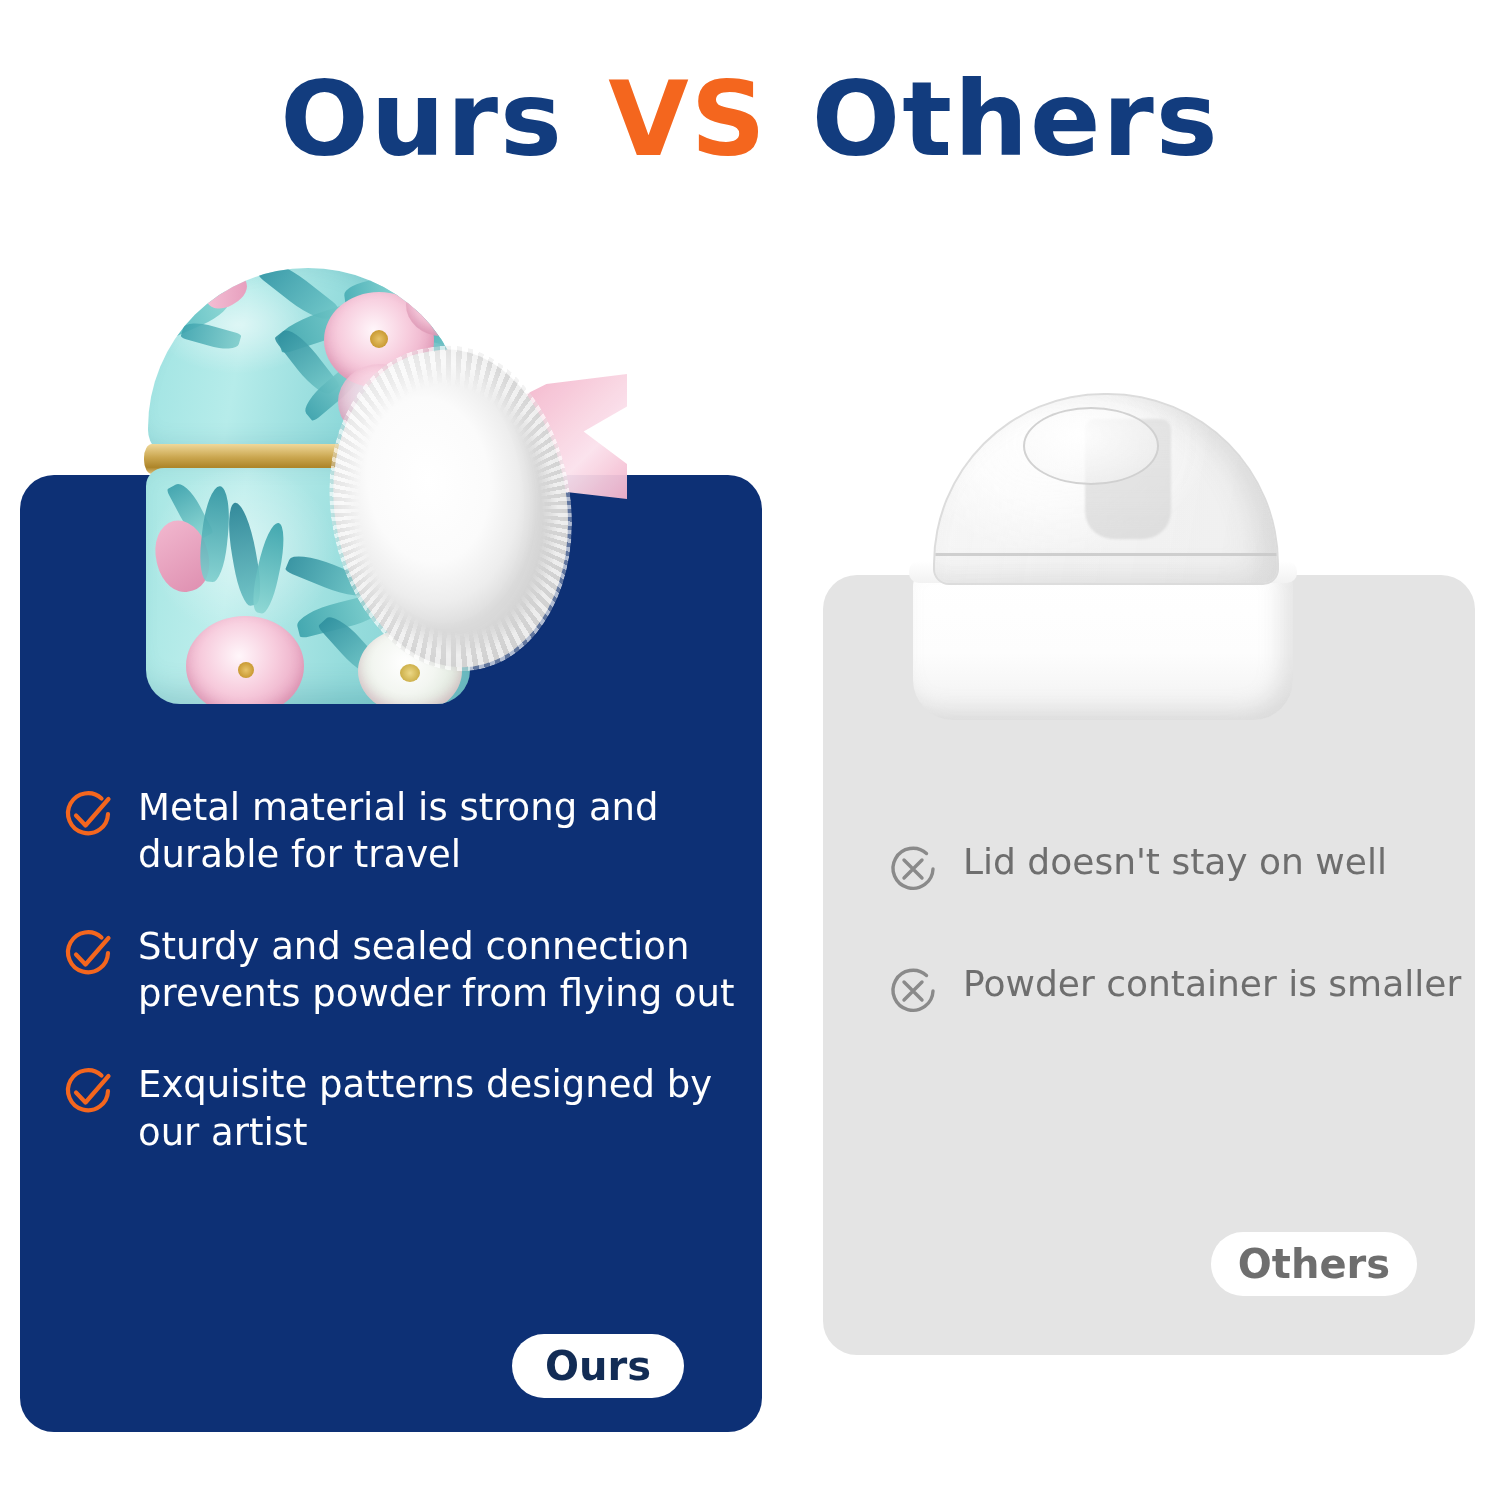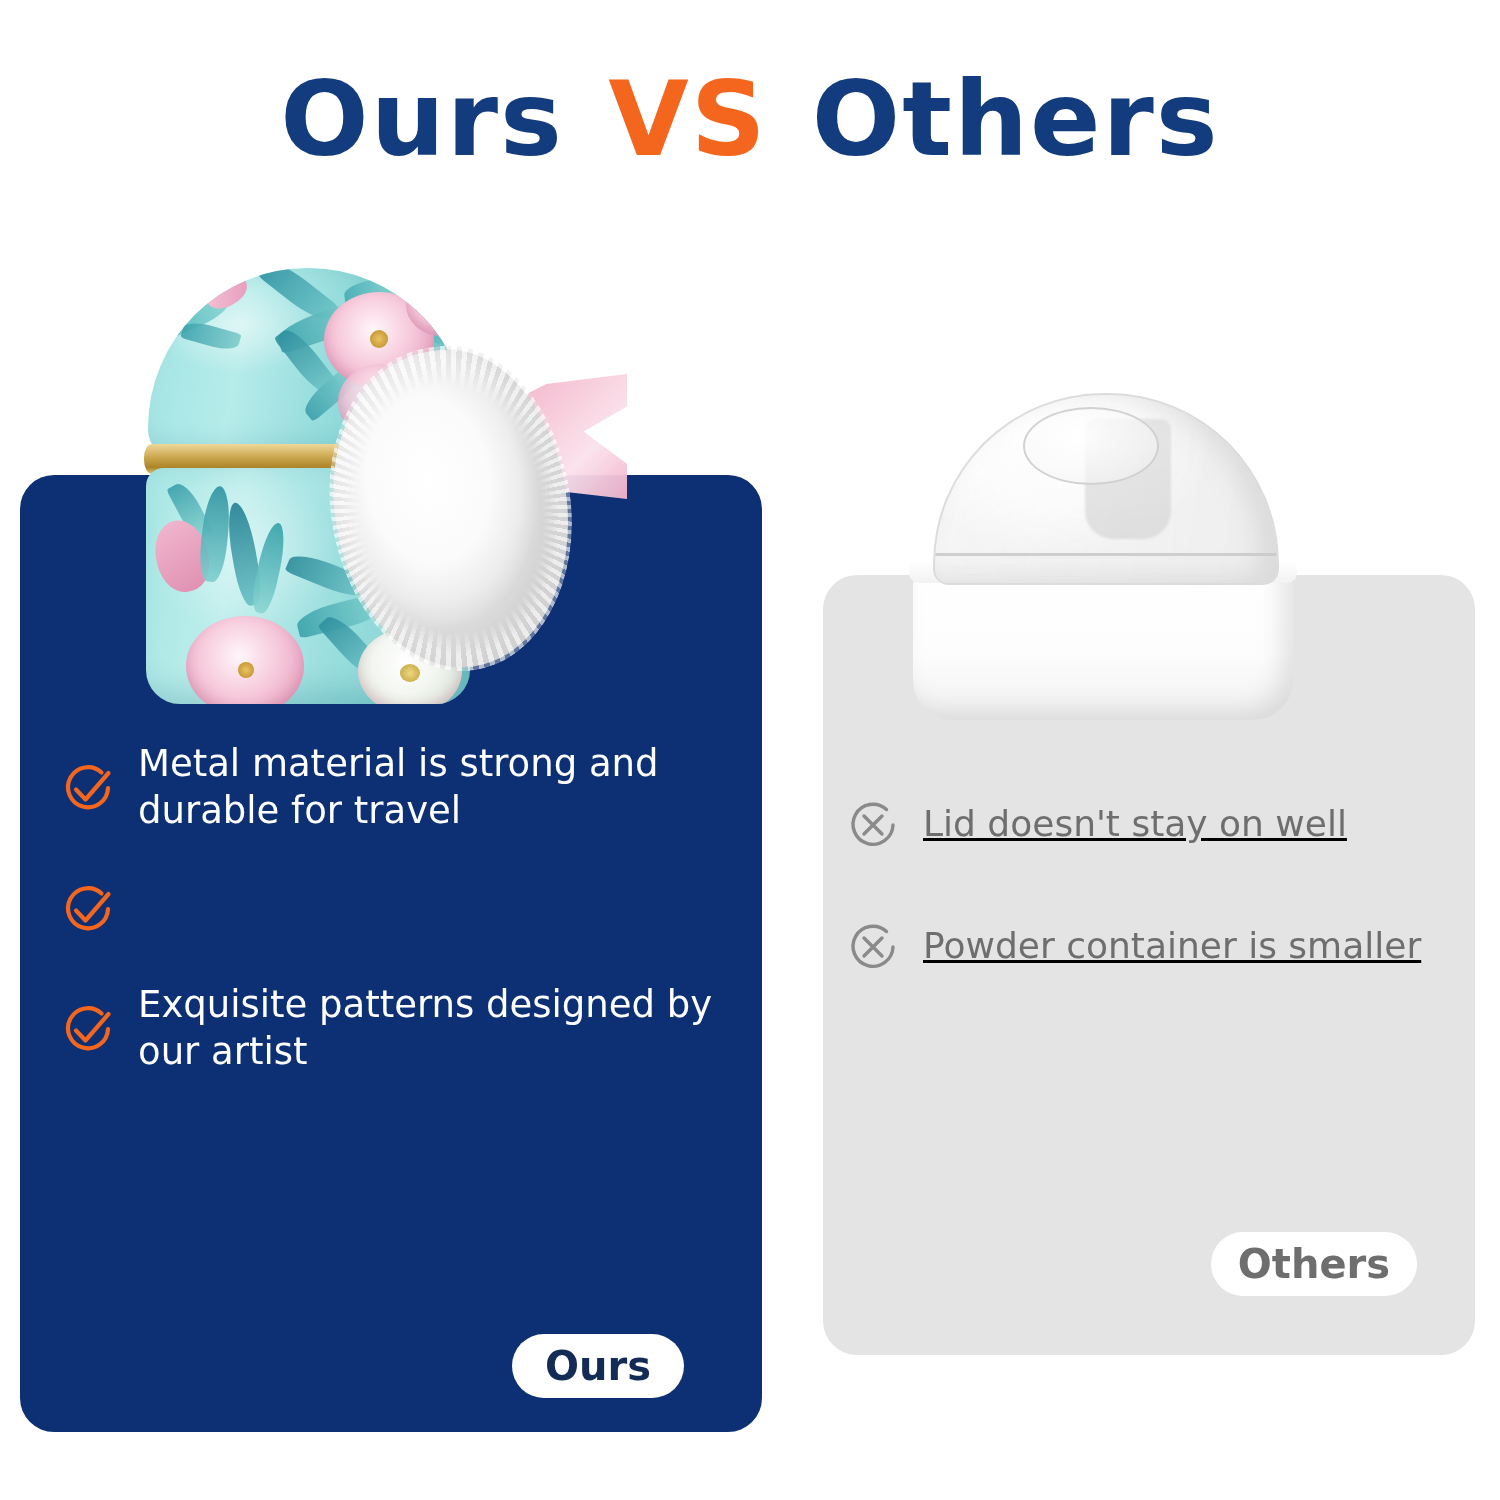--- a/index.html
+++ b/index.html
@@ -212,30 +212,30 @@
   
   #ours-list {
     position: absolute;
     left: 60px;
     top: 740px;
     width: 690px;
     z-index: 4;
   }
   #others-list {
     position: absolute;
-    left: 845px;
+    left: 885px;
     top: 795px;
     width: 615px;
     z-index: 4;
-    text-decoration: underline;
   }
   .feat {
     display: flex;
-    align-items: center;
+    align-items: flex-start;
     margin-bottom: 44px;
+    margin-top: 44px;
   }
   .feat .ico {
     flex: 0 0 auto;
     width: 56px;
     height: 56px;
     margin-right: 22px;
     margin-top: 2px;
   }
   .feat .txt {
     font-family: "DejaVu Sans", sans-serif;
@@ -350,20 +350,21 @@
   </div>
 
 
   <div class="feat">
     <span class="ico">
       <svg viewBox="0 0 56 56" width="56" height="56" aria-hidden="true">
         <path d="M41.5 12.5 A20 20 0 1 0 48 28" fill="none" stroke="#F4661E" stroke-width="4.2" stroke-linecap="round"></path>
         <path d="M16 29.5 L25.5 39.5 L48.5 13" fill="none" stroke="#F4661E" stroke-width="4.2" stroke-linecap="round" stroke-linejoin="round"></path>
       </svg>
     </span>
+    <span class="txt">Sturdy and sealed connection prevents powder from flying out</span>
   </div>
 
   <div class="feat">
     <span class="ico">
       <svg viewBox="0 0 56 56" width="56" height="56" aria-hidden="true">
         <path d="M41.5 12.5 A20 20 0 1 0 48 28" fill="none" stroke="#F4661E" stroke-width="4.2" stroke-linecap="round"></path>
         <path d="M16 29.5 L25.5 39.5 L48.5 13" fill="none" stroke="#F4661E" stroke-width="4.2" stroke-linecap="round" stroke-linejoin="round"></path>
       </svg>
     </span>
     <span class="txt">Exquisite patterns designed by our artist</span>

